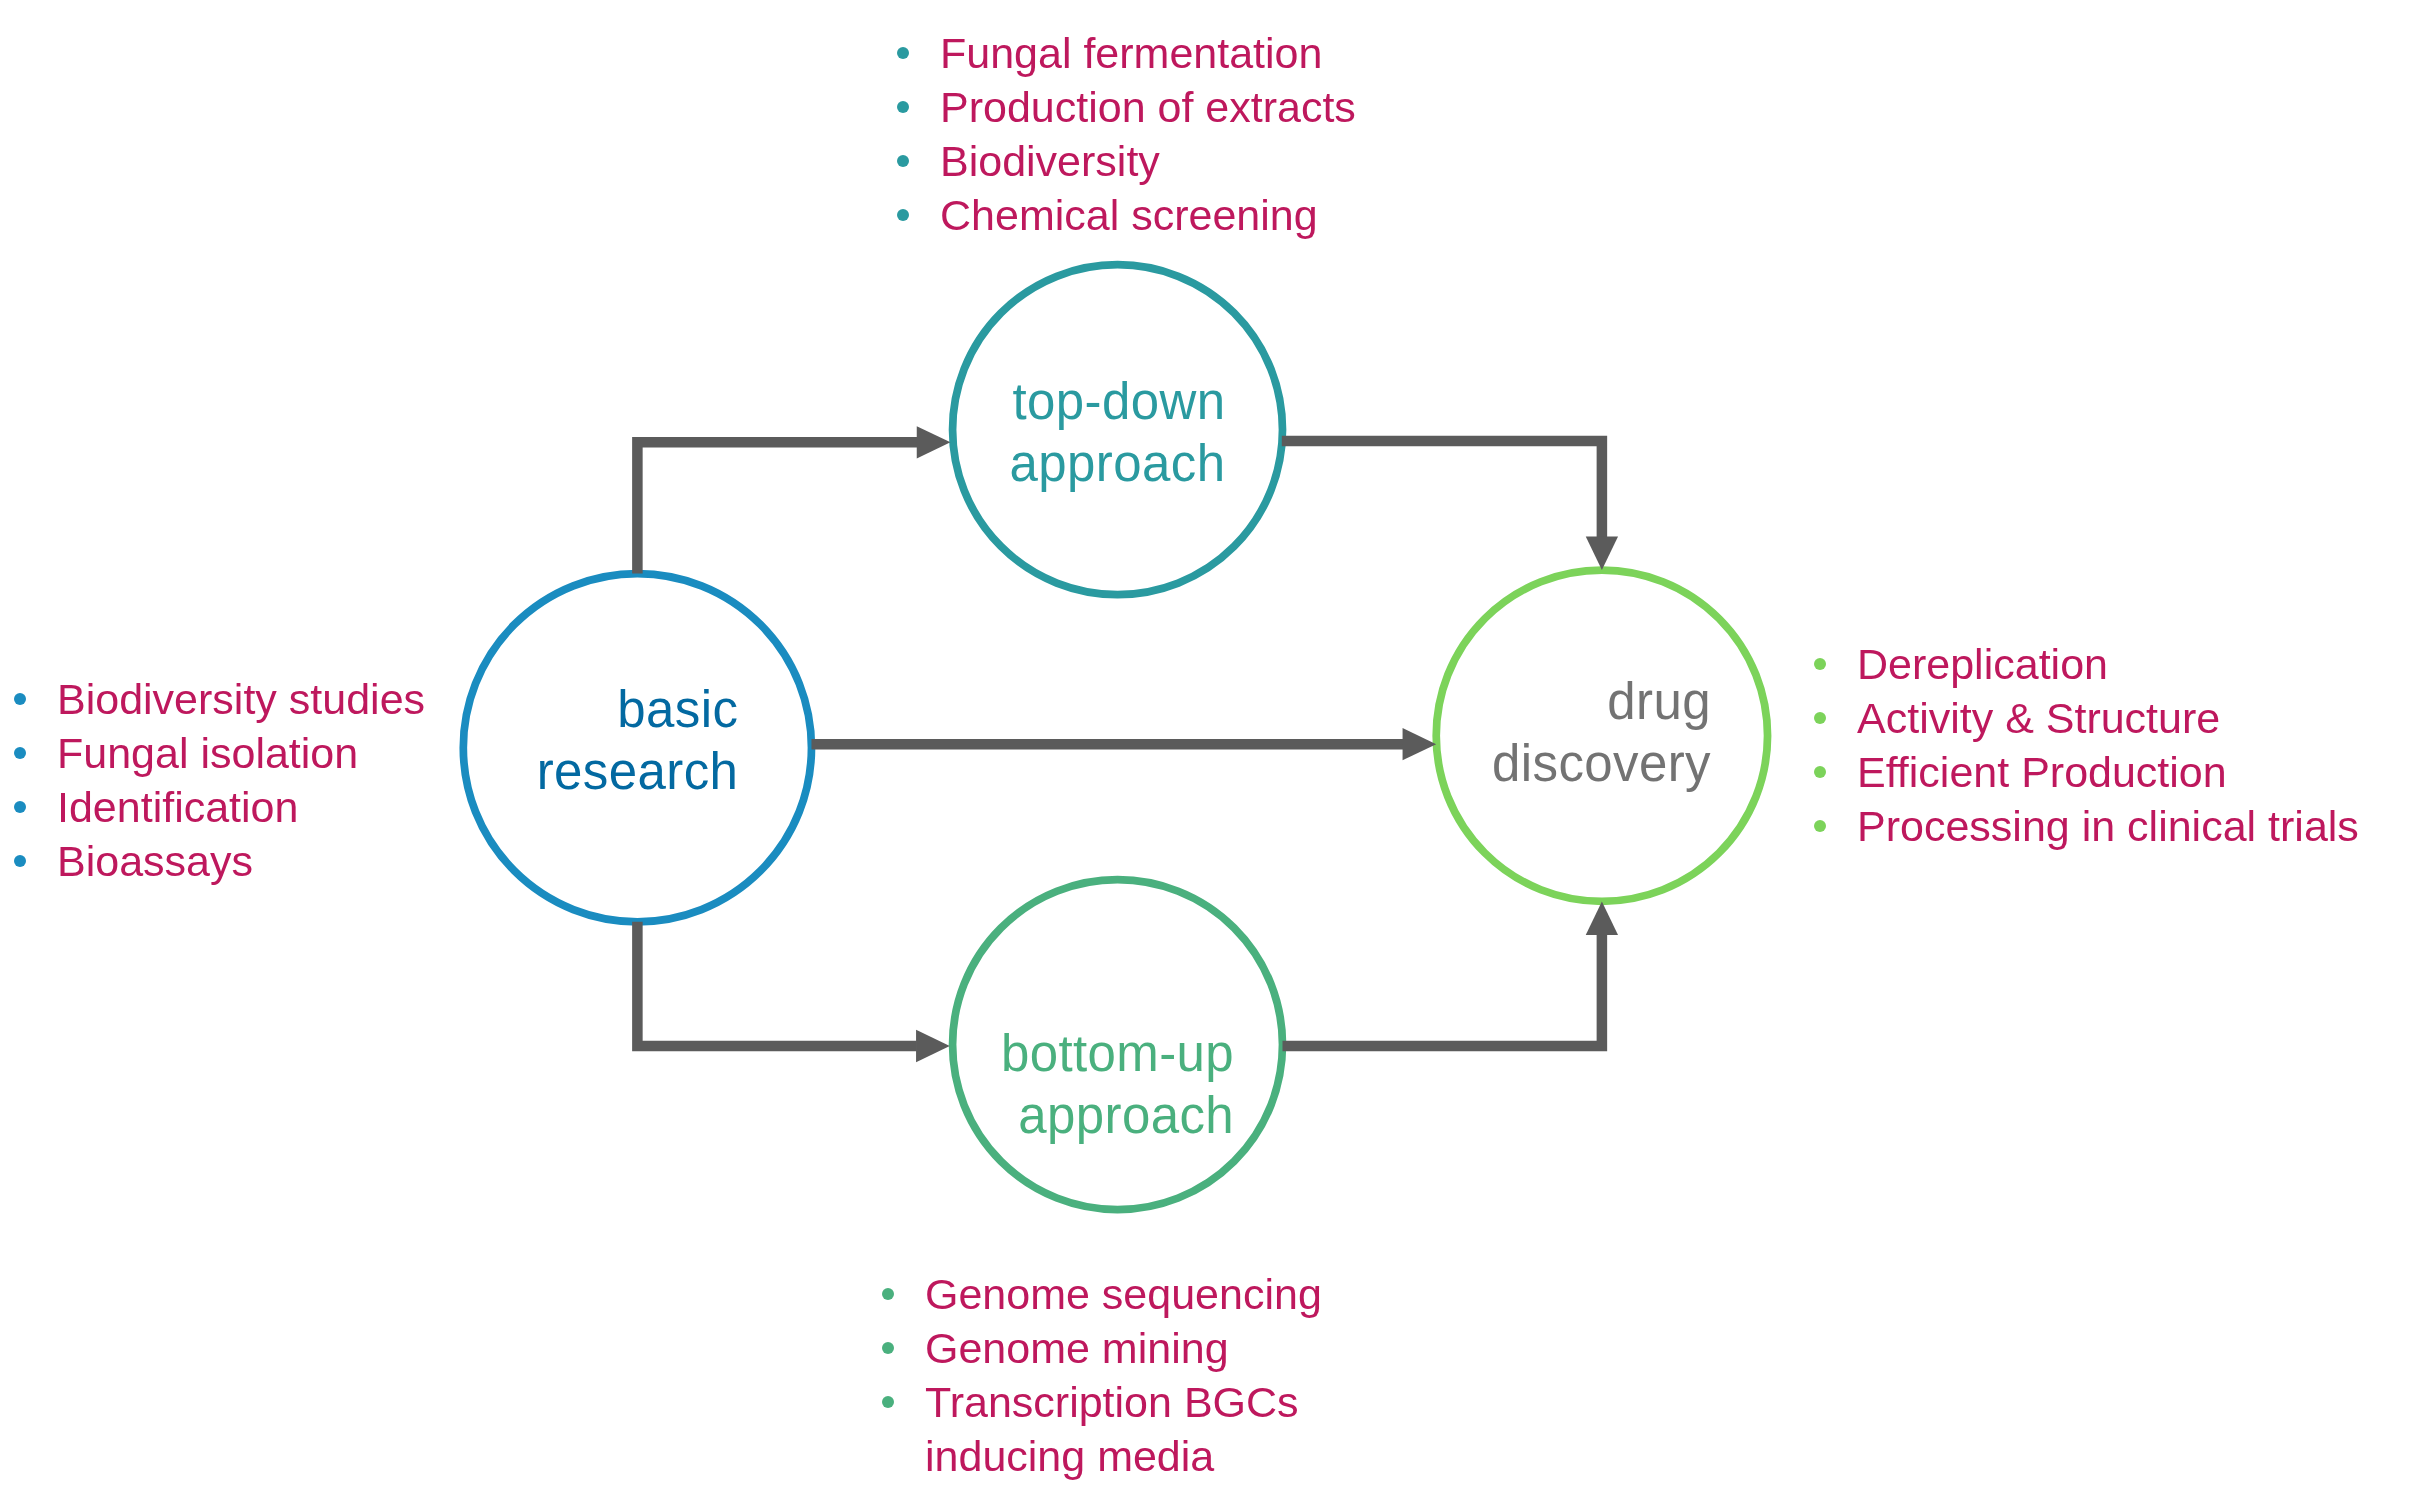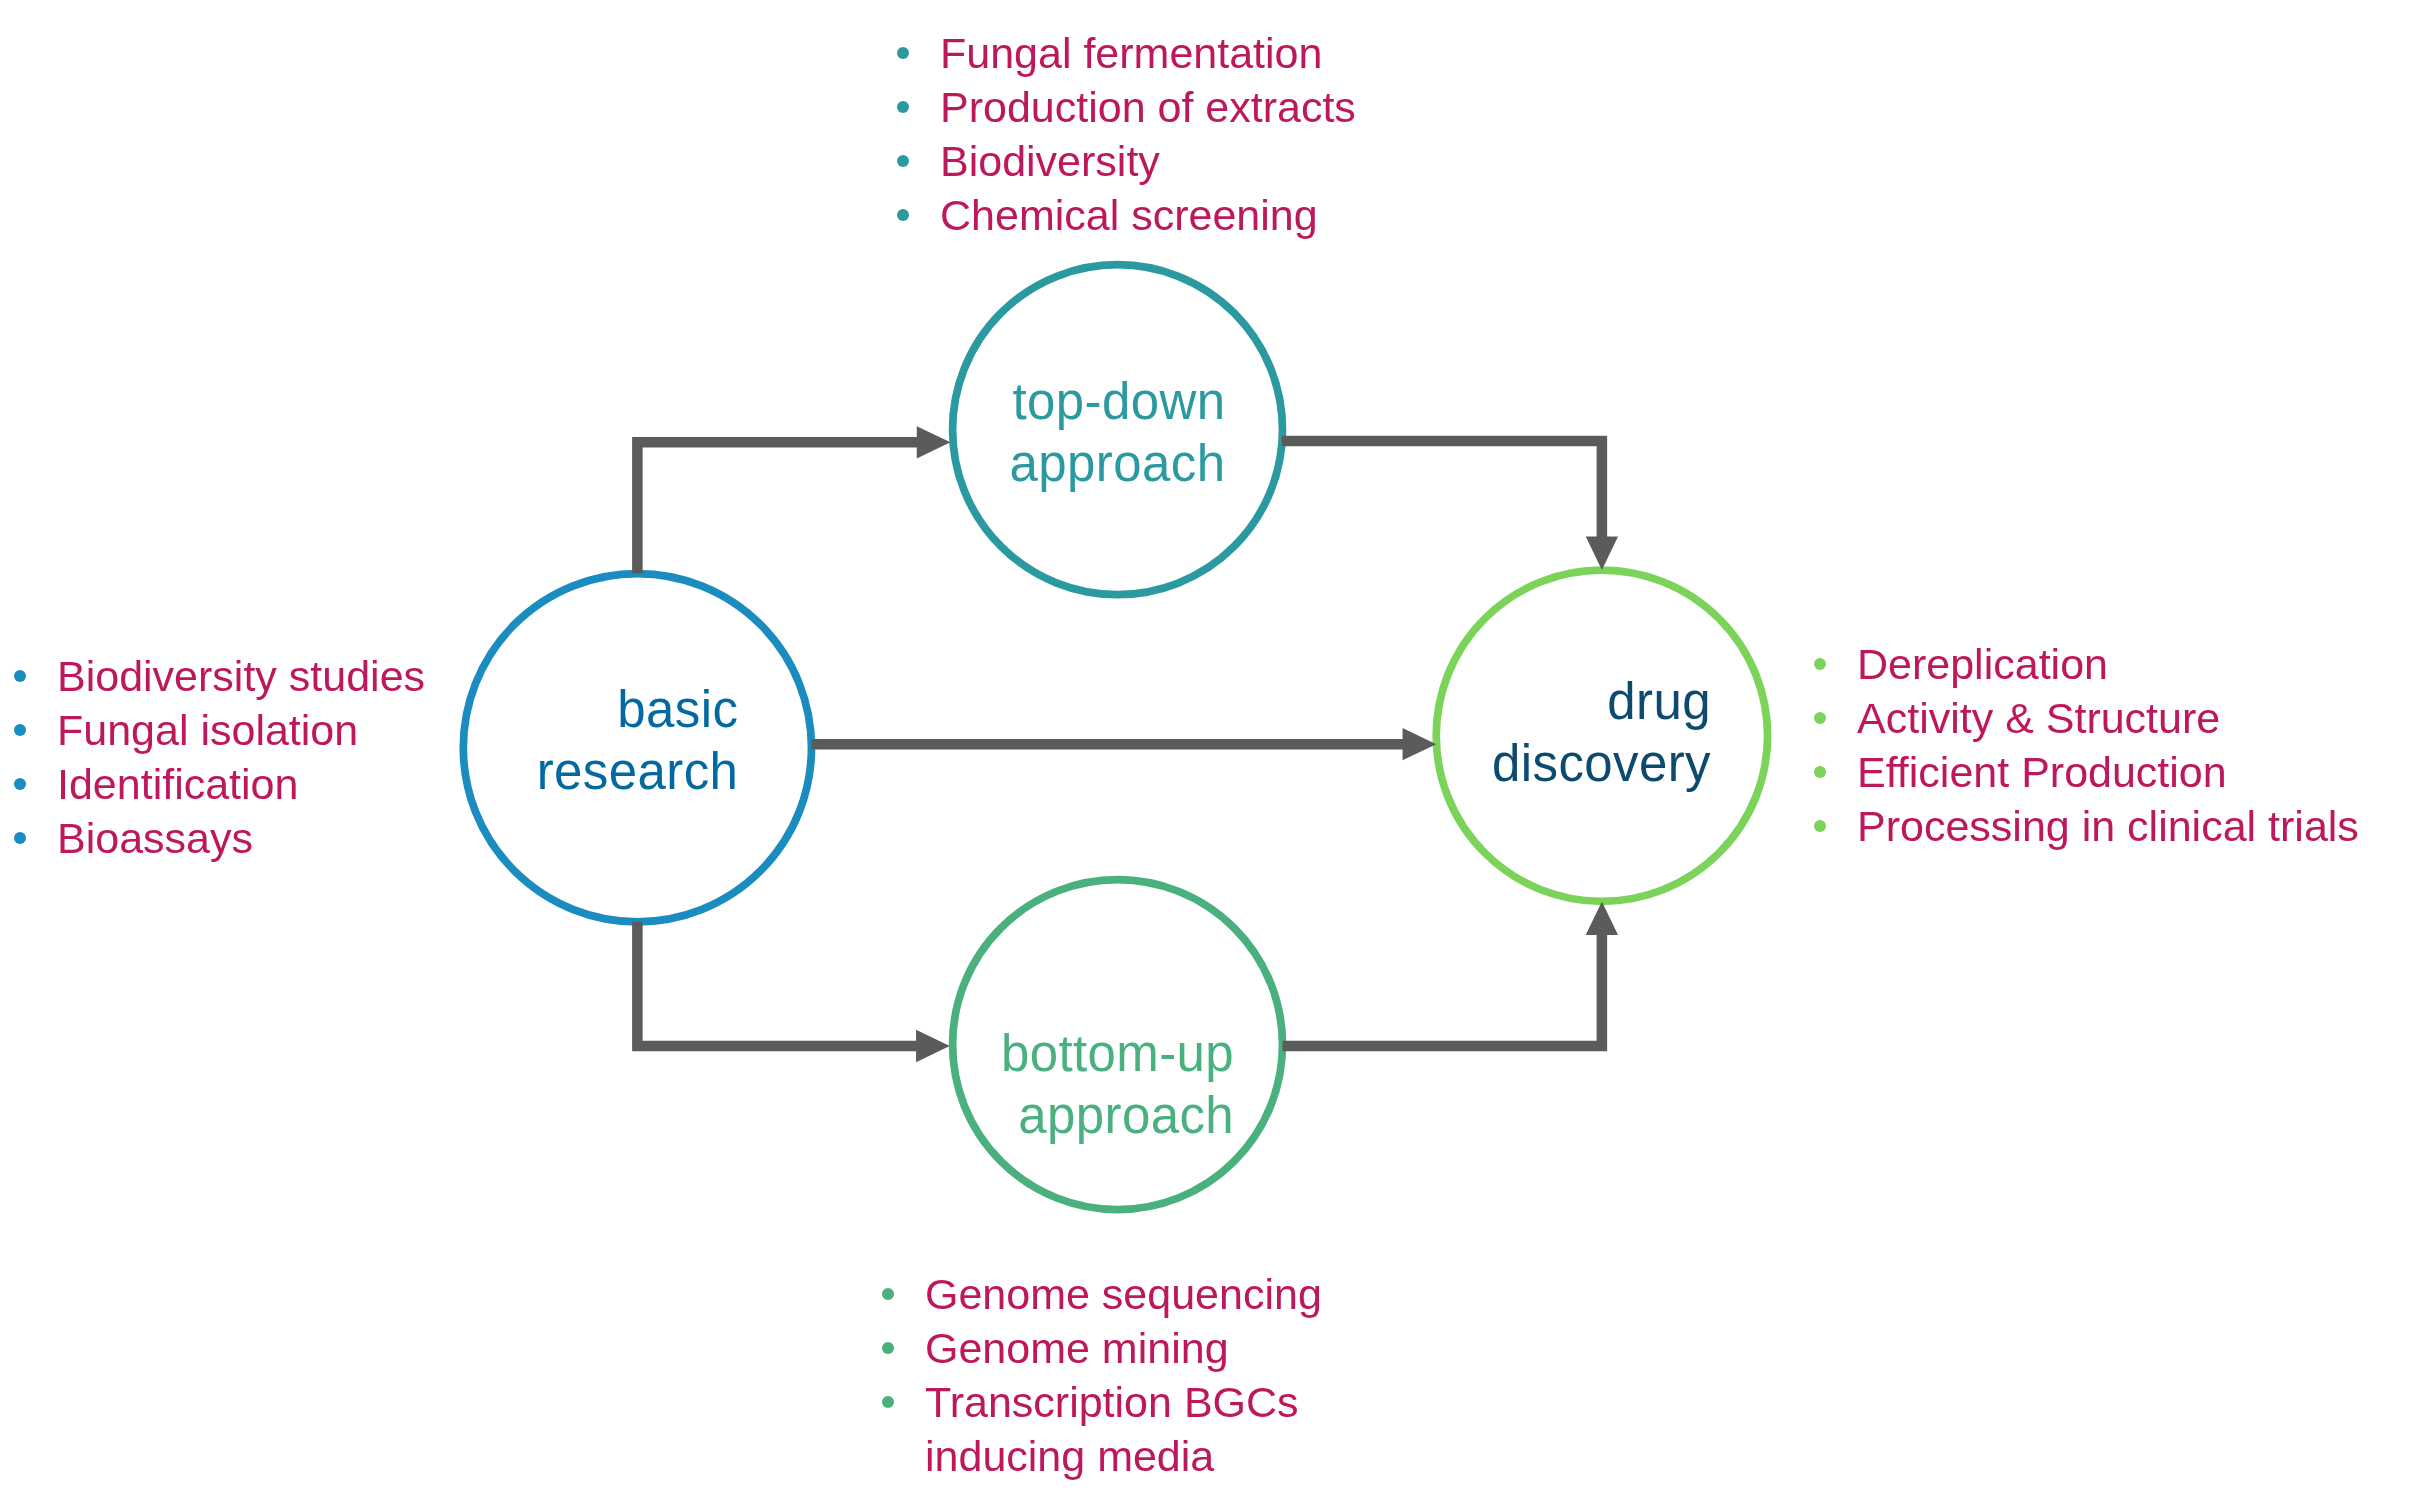--- a/index.html
+++ b/index.html
@@ -90,21 +90,21 @@
 
   <div class="node-label" style="left: 455px; top: 678px; color: #0369a1;">basic
 research</div>
 
   <div class="node-label" style="left: 935px; top: 370px; color: rgb(42, 154, 160);">top-down
 approach</div>
 
   <div class="node-label" style="left: 935px; top: 982px; color: rgb(74, 176, 126); margin-top: 40px;">bottom-up
 approach</div>
 
-  <div class="node-label" style="left: 1419px; top: 670px; color: #0c4a6e;">drug
+  <div class="node-label" style="left: 1419px; top: 670px; color: #737373;">drug
 discovery</div>
 
   <div class="blist" style="left:897px; top:26px;">
     <div class="brow">
       <span class="dot" style="background: rgb(42, 154, 160);"></span>
       <span class="btext">Fungal fermentation</span>
     </div>
     <div class="brow">
       <span class="dot" style="background: rgb(42, 154, 160);"></span>
       <span class="btext">Production of extracts</span>
@@ -112,21 +112,21 @@
     <div class="brow">
       <span class="dot" style="background: rgb(42, 154, 160);"></span>
       <span class="btext">Biodiversity</span>
     </div>
     <div class="brow">
       <span class="dot" style="background: rgb(42, 154, 160);"></span>
       <span class="btext">Chemical screening</span>
     </div>
   </div>
 
-  <div class="blist" style="left:14px; top:649px;text-align:right;">
+  <div class="blist" style="left:14px; top:672px;text-align:right;">
     <div class="brow">
       <span class="dot" style="background: rgb(26, 140, 192);"></span>
       <span class="btext">Biodiversity studies</span>
     </div>
     <div class="brow">
       <span class="dot" style="background: rgb(26, 140, 192);"></span>
       <span class="btext">Fungal isolation</span>
     </div>
     <div class="brow">
       <span class="dot" style="background: rgb(26, 140, 192);"></span>

